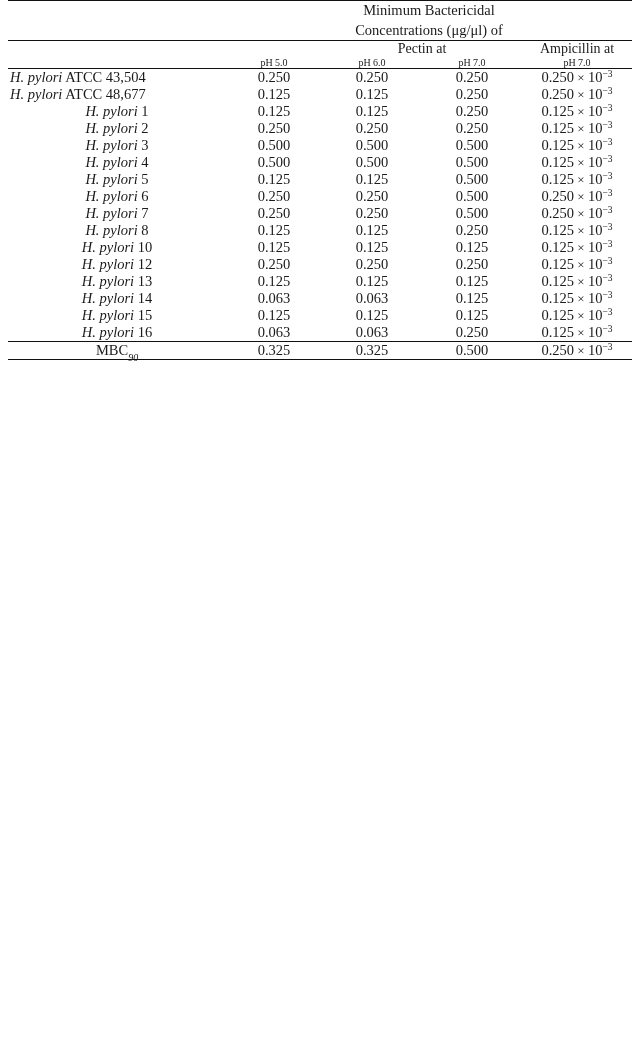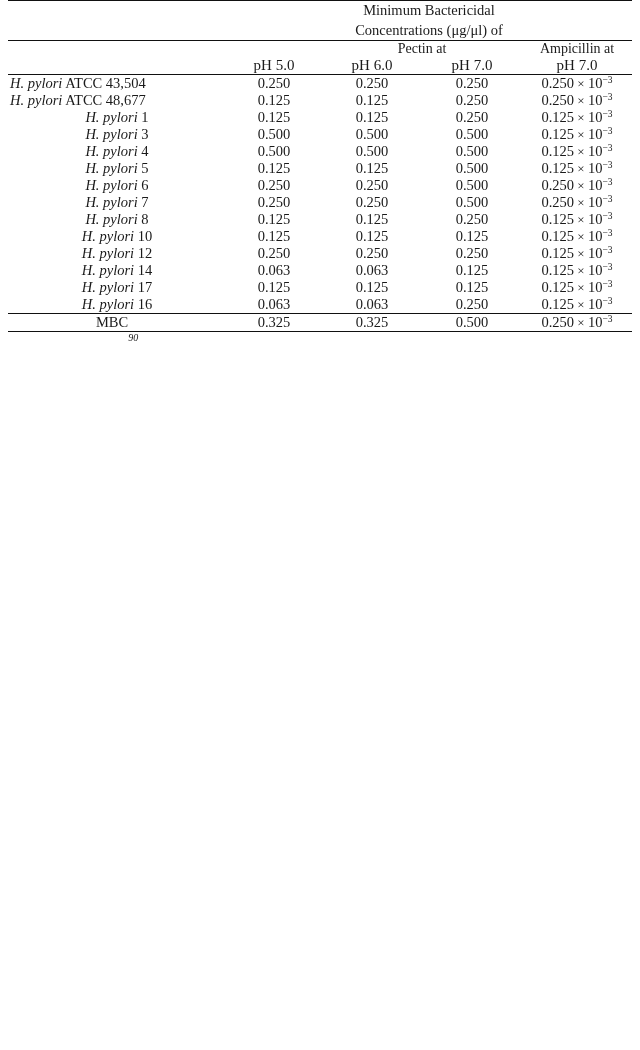--- a/index.html
+++ b/index.html
@@ -56,42 +56,42 @@
     padding: 9px 0 9px 0;
   }
   .hdr-sub {
     text-align: center;
     padding: 10px 0 8px 0;
     font-size: 14px;
   }
   .hdr-ph {
     text-align: center;
     padding: 8px 0 10px 0;
-    font-size: 15px;
+    font-size: 10px;
   }
   .spacer-cell { padding: 0; }
 
   td.strain {
     text-align: center;
     padding: 11px 2px 11px 2px;
     white-space: nowrap;
     font-size: 14.5px;
   }
   td.strain.left-align {
     text-align: left;
     padding-left: 2px;
   }
   td.val {
     text-align: center;
     padding: 11px 0;
     font-size: 14.5px;
     white-space: nowrap;
   }
   .ital { font-style: italic; }
-  sub { font-size: 10px; vertical-align: baseline; position: relative; top: 14px; font-style: italic; }
+  sub { font-size: 10px; vertical-align: baseline; position: relative; top: 6px; font-style: italic; }
   sup { font-size: 9.5px; vertical-align: baseline; position: relative; top: -5px; }
   .times { font-size: 13px; }
 </style>
 </head>
 <body>
 
 <div class="table-wrap">
   <table class="mbc-table">
     <colgroup>
       <col class="c-strain">
@@ -133,20 +133,27 @@
           <td class="val"><span>0.250</span><span class="times"> × </span>10<sup>−3</sup></td>
         </tr>
         <tr class="">
           <td class="strain"><span class="ital">H. pylori</span><span> 1</span></td>
           <td class="val">0.125</td>
           <td class="val">0.125</td>
           <td class="val">0.250</td>
           <td class="val"><span>0.125</span><span class="times"> × </span>10<sup>−3</sup></td>
         </tr>
         <tr class="">
+          <td class="strain"><span class="ital">H. pylori</span><span> 2</span></td>
+          <td class="val">0.250</td>
+          <td class="val">0.250</td>
+          <td class="val">0.250</td>
+          <td class="val"><span>0.125</span><span class="times"> × </span>10<sup>−3</sup></td>
+        </tr>
+        <tr class="">
           <td class="strain"><span class="ital">H. pylori</span><span> 3</span></td>
           <td class="val">0.500</td>
           <td class="val">0.500</td>
           <td class="val">0.500</td>
           <td class="val"><span>0.125</span><span class="times"> × </span>10<sup>−3</sup></td>
         </tr>
         <tr class="">
           <td class="strain"><span class="ital">H. pylori</span><span> 4</span></td>
           <td class="val">0.500</td>
           <td class="val">0.500</td>
@@ -189,28 +196,35 @@
           <td class="val"><span>0.125</span><span class="times"> × </span>10<sup>−3</sup></td>
         </tr>
         <tr class="">
           <td class="strain"><span class="ital">H. pylori</span><span> 12</span></td>
           <td class="val">0.250</td>
           <td class="val">0.250</td>
           <td class="val">0.250</td>
           <td class="val"><span>0.125</span><span class="times"> × </span>10<sup>−3</sup></td>
         </tr>
         <tr class="">
+          <td class="strain"><span class="ital">H. pylori</span><span> 13</span></td>
+          <td class="val">0.125</td>
+          <td class="val">0.125</td>
+          <td class="val">0.125</td>
+          <td class="val"><span>0.125</span><span class="times"> × </span>10<sup>−3</sup></td>
+        </tr>
+        <tr class="">
           <td class="strain"><span class="ital">H. pylori</span><span> 14</span></td>
           <td class="val">0.063</td>
           <td class="val">0.063</td>
           <td class="val">0.125</td>
           <td class="val"><span>0.125</span><span class="times"> × </span>10<sup>−3</sup></td>
         </tr>
         <tr class="">
-          <td class="strain"><span class="ital">H. pylori</span><span> 17</span></td>
+          <td class="strain"><span class="ital">H. pylori</span><span> 15</span></td>
           <td class="val">0.125</td>
           <td class="val">0.125</td>
           <td class="val">0.125</td>
           <td class="val"><span>0.125</span><span class="times"> × </span>10<sup>−3</sup></td>
         </tr>
         <tr class="">
           <td class="strain"><span class="ital">H. pylori</span><span> 16</span></td>
           <td class="val">0.063</td>
           <td class="val">0.063</td>
           <td class="val">0.250</td>

